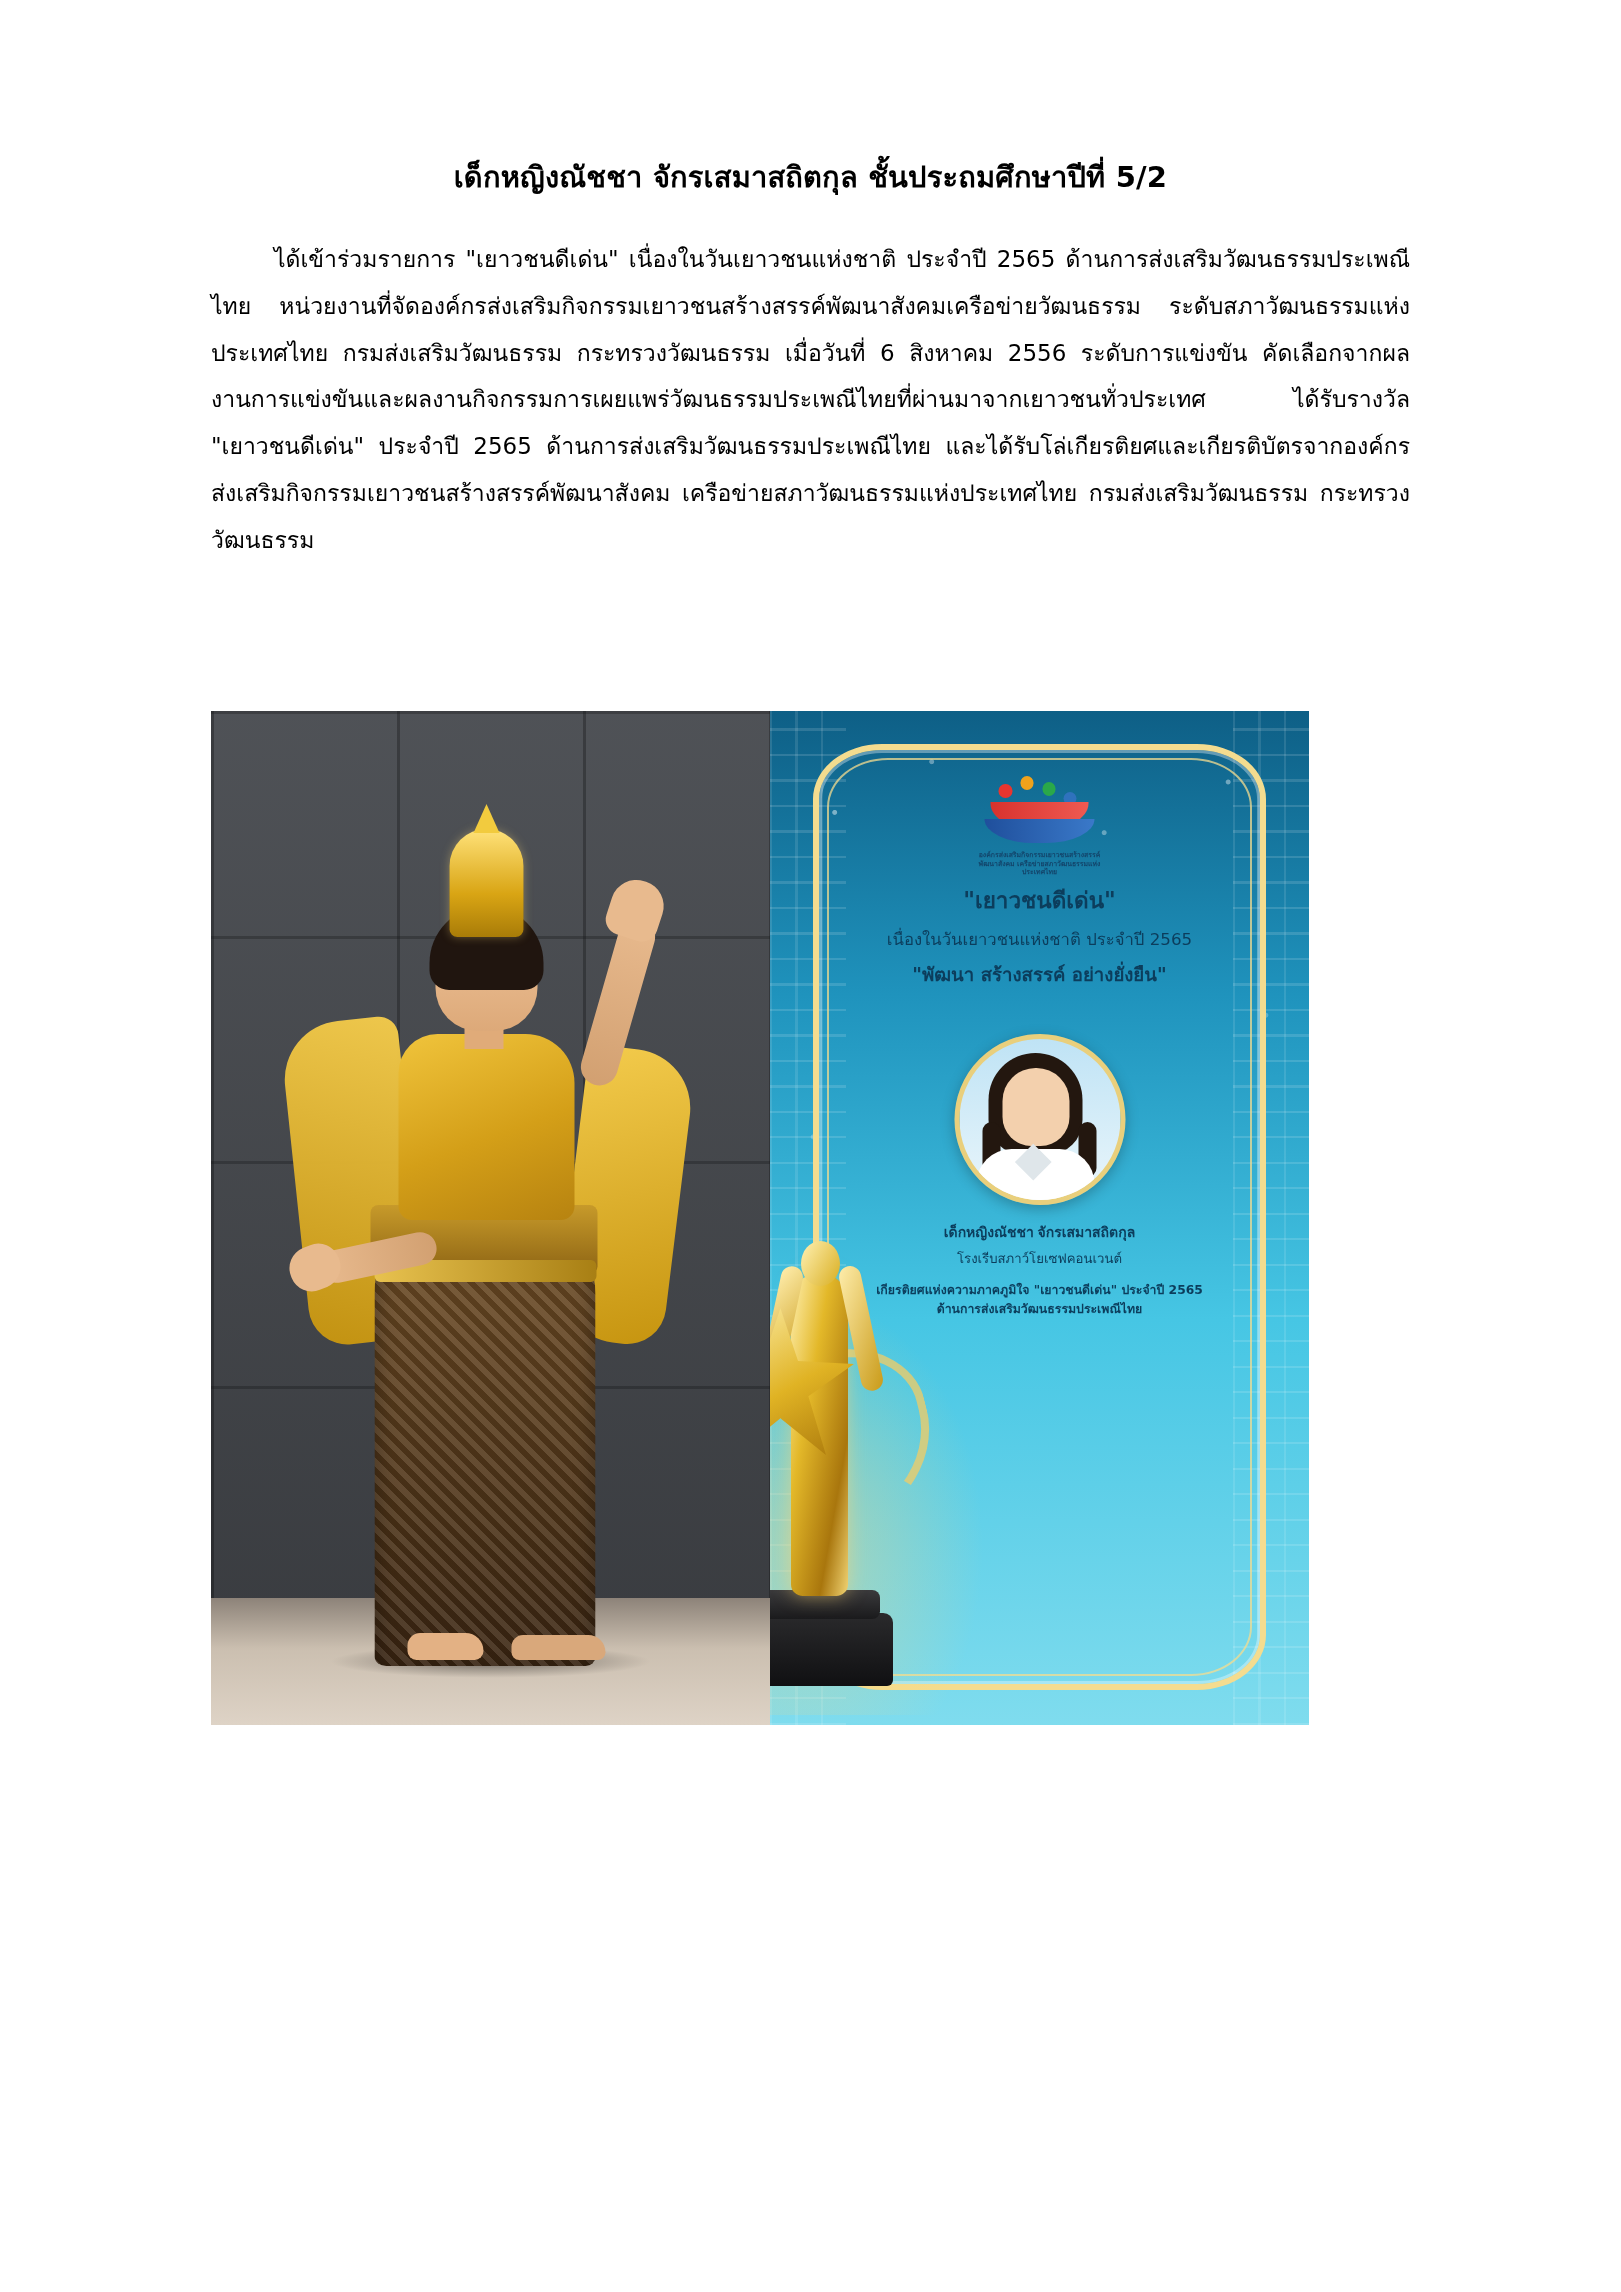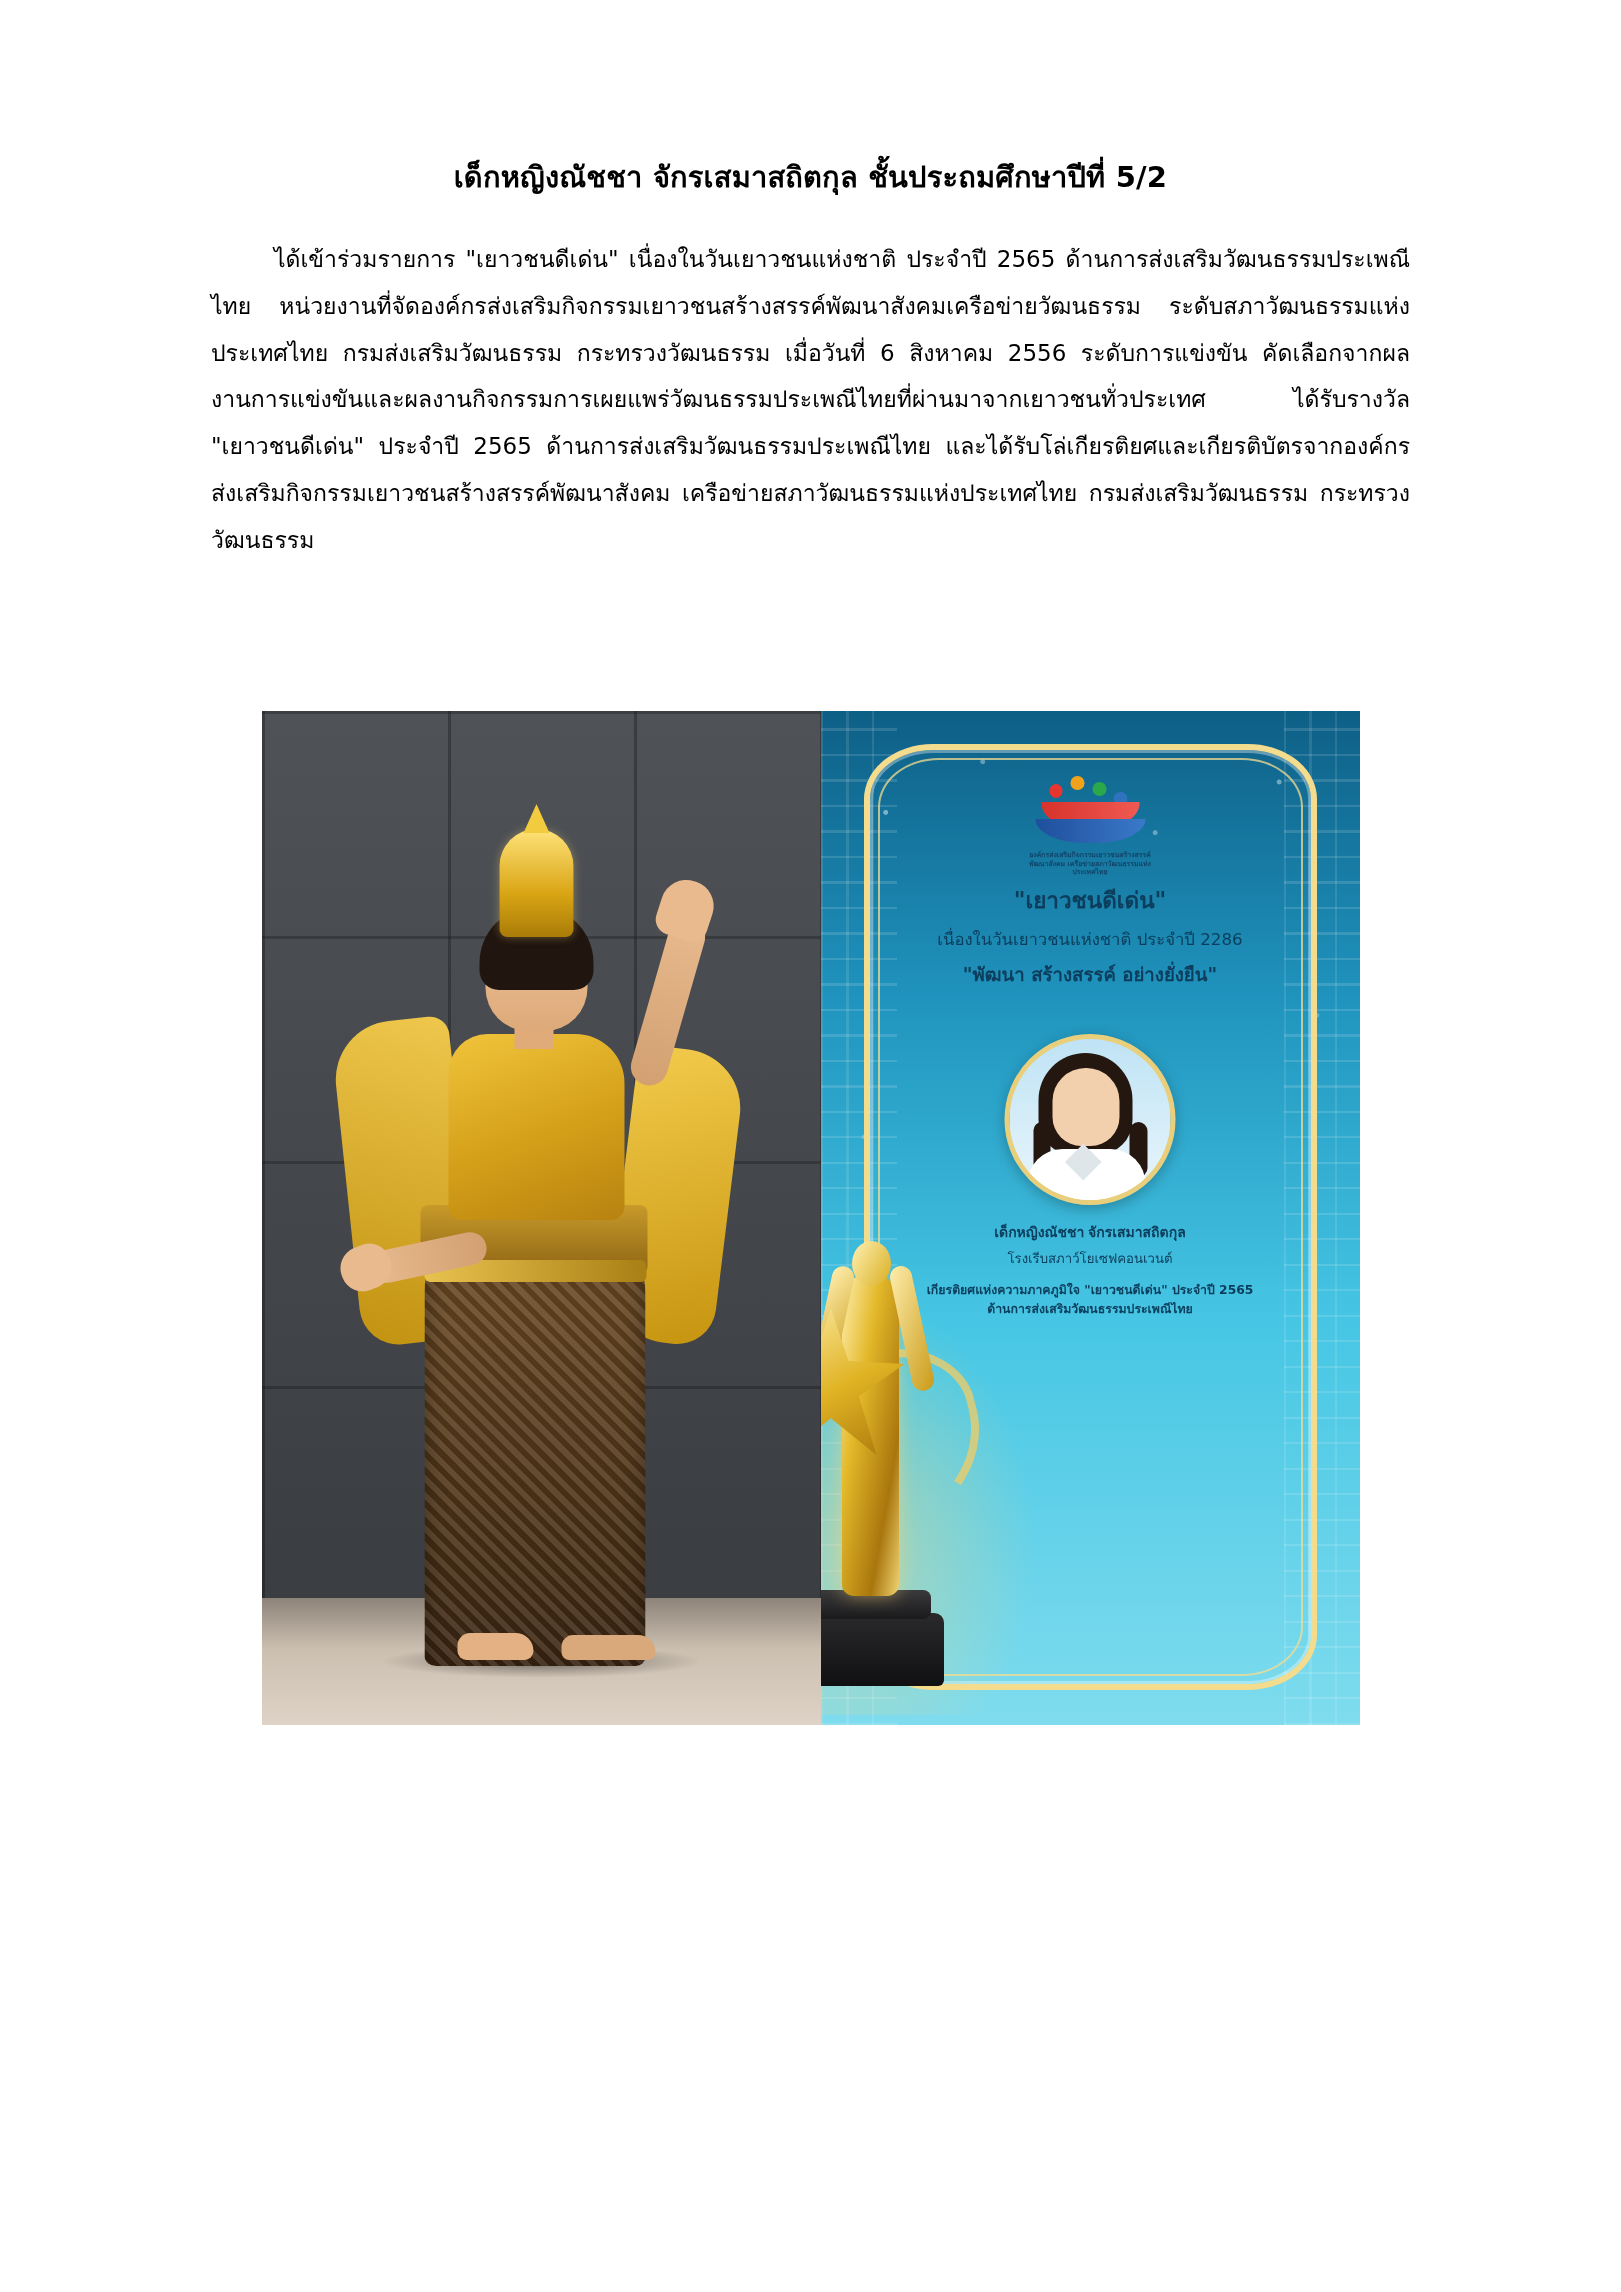--- a/index.html
+++ b/index.html
@@ -36,21 +36,20 @@
     font-size: 23px;
     line-height: 2.04;
     text-align: justify;
     text-indent: 63px;
     word-spacing: 1px;
   }
   .images-wrap {
     position: relative;
     margin-top: 147px;
     display: flex;
-    justify-content: center;
   }
   .image-strip {
     display: flex;
     width: 1098px;
     height: 1014px;
   }
   
   .photo-dancer {
     position: relative;
     width: 559px;
@@ -554,21 +553,21 @@
             <span class="emb-d"></span>
             <div class="emb-swoosh-red"></div>
             <div class="emb-swoosh-blue"></div>
           </div>
           <div class="org">องค์กรส่งเสริมกิจกรรมเยาวชนสร้างสรรค์พัฒนาสังคม
 เครือข่ายสภาวัฒนธรรมแห่งประเทศไทย</div>
         </div>
 
         <div class="poster-heads">
           <div class="ph-2">"เยาวชนดีเด่น"</div>
-          <div class="ph-3">เนื่องในวันเยาวชนแห่งชาติ ประจำปี 2286</div>
+          <div class="ph-3">เนื่องในวันเยาวชนแห่งชาติ ประจำปี 2565</div>
           <div class="ph-4">"พัฒนา สร้างสรรค์ อย่างยั่งยืน"</div>
         </div>
 
         <div class="portrait">
           <div class="p-hair"></div>
           <div class="p-face"></div>
           <div class="p-braid-l"></div>
           <div class="p-braid-r"></div>
           <div class="p-body"></div>
           <div class="p-collar"></div>

